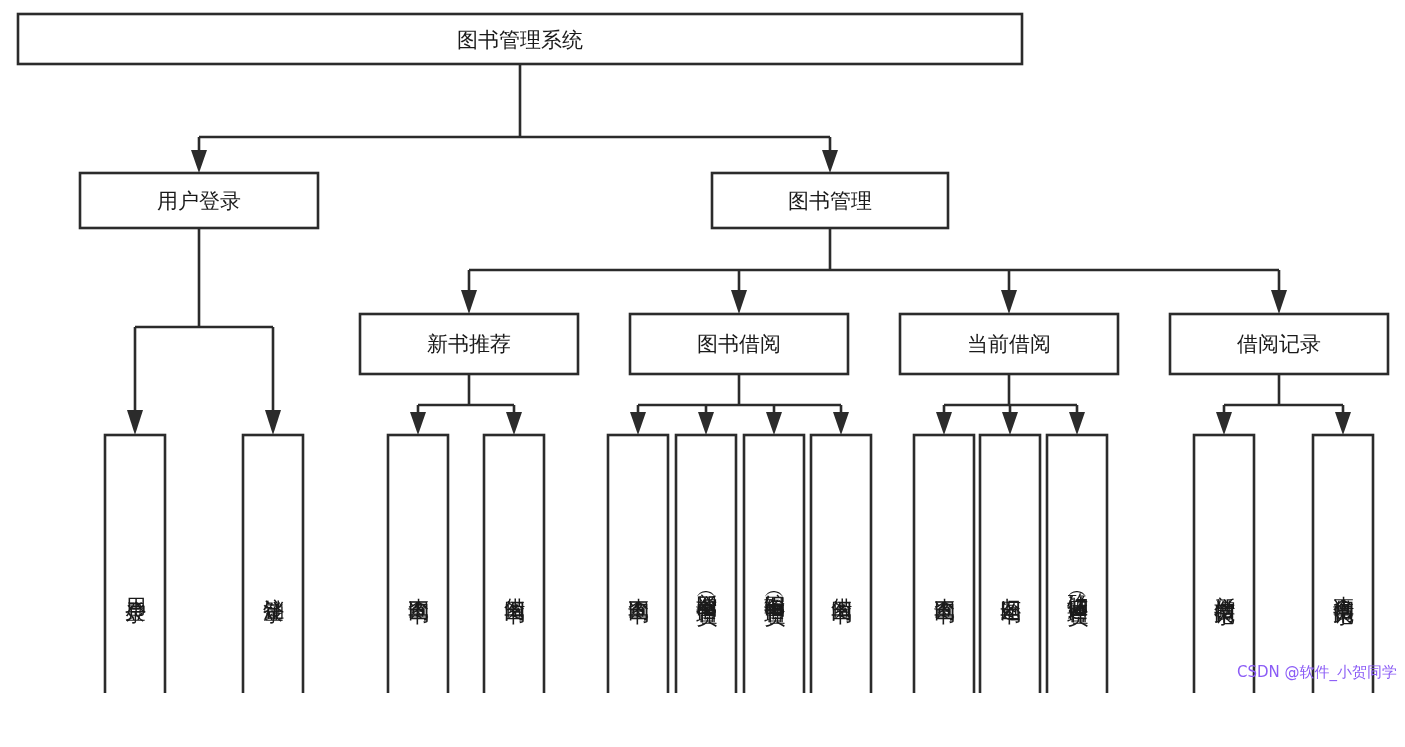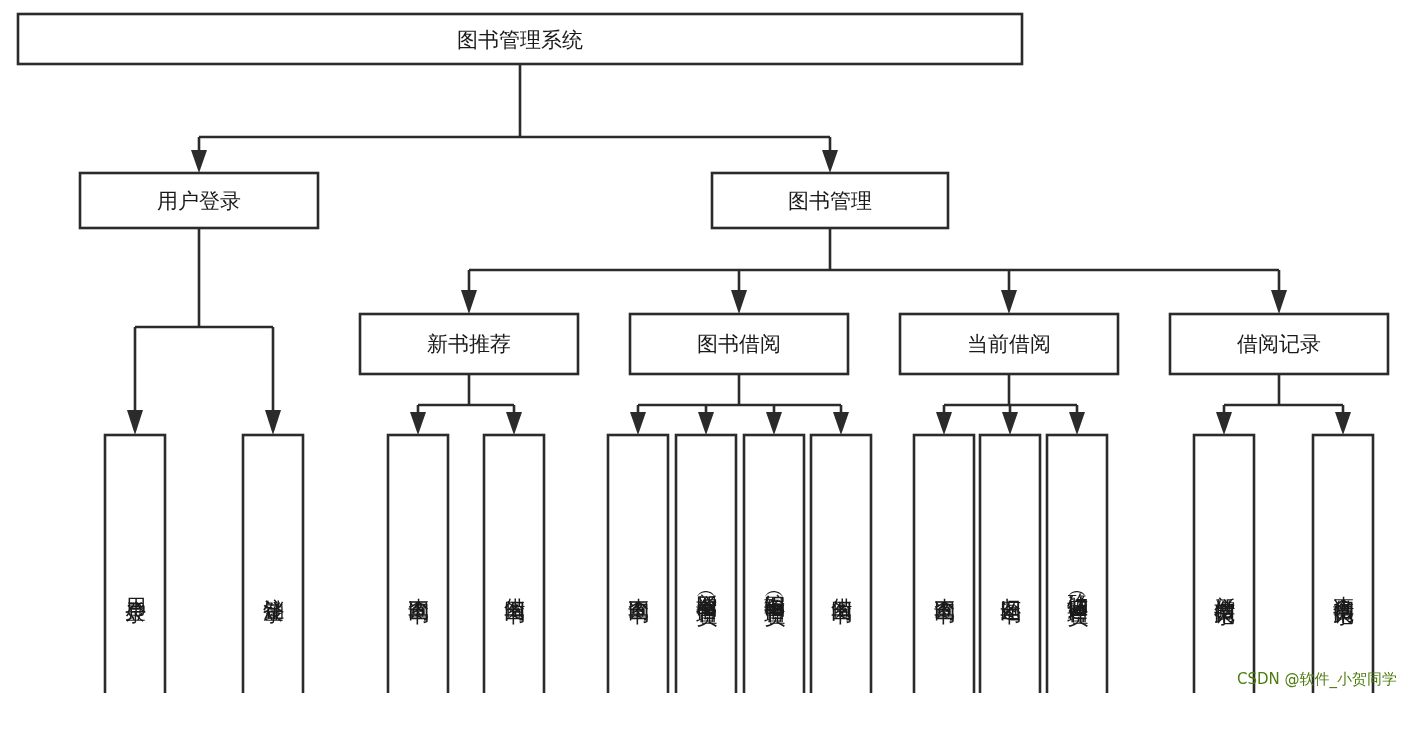--- a/index.html
+++ b/index.html
@@ -46,24 +46,24 @@
     fill: #1a1a1a;
     text-anchor: middle;
     dominant-baseline: middle;
   }
   .label-h {
     font-size: 21px;
   }
   .watermark {
     position: absolute;
     right: 8px;
-    bottom: 4px;
+    bottom: 11px;
     font-family: "DejaVu Sans", "Liberation Sans", sans-serif;
     font-size: 15px;
-    color: #4d7c0f;
+    color: #8b5cf6;
     white-space: nowrap;
     pointer-events: none;
     user-select: none;
   }
 </style>
 </head>
 <body>
 
 <div id="diagram-root">
 

